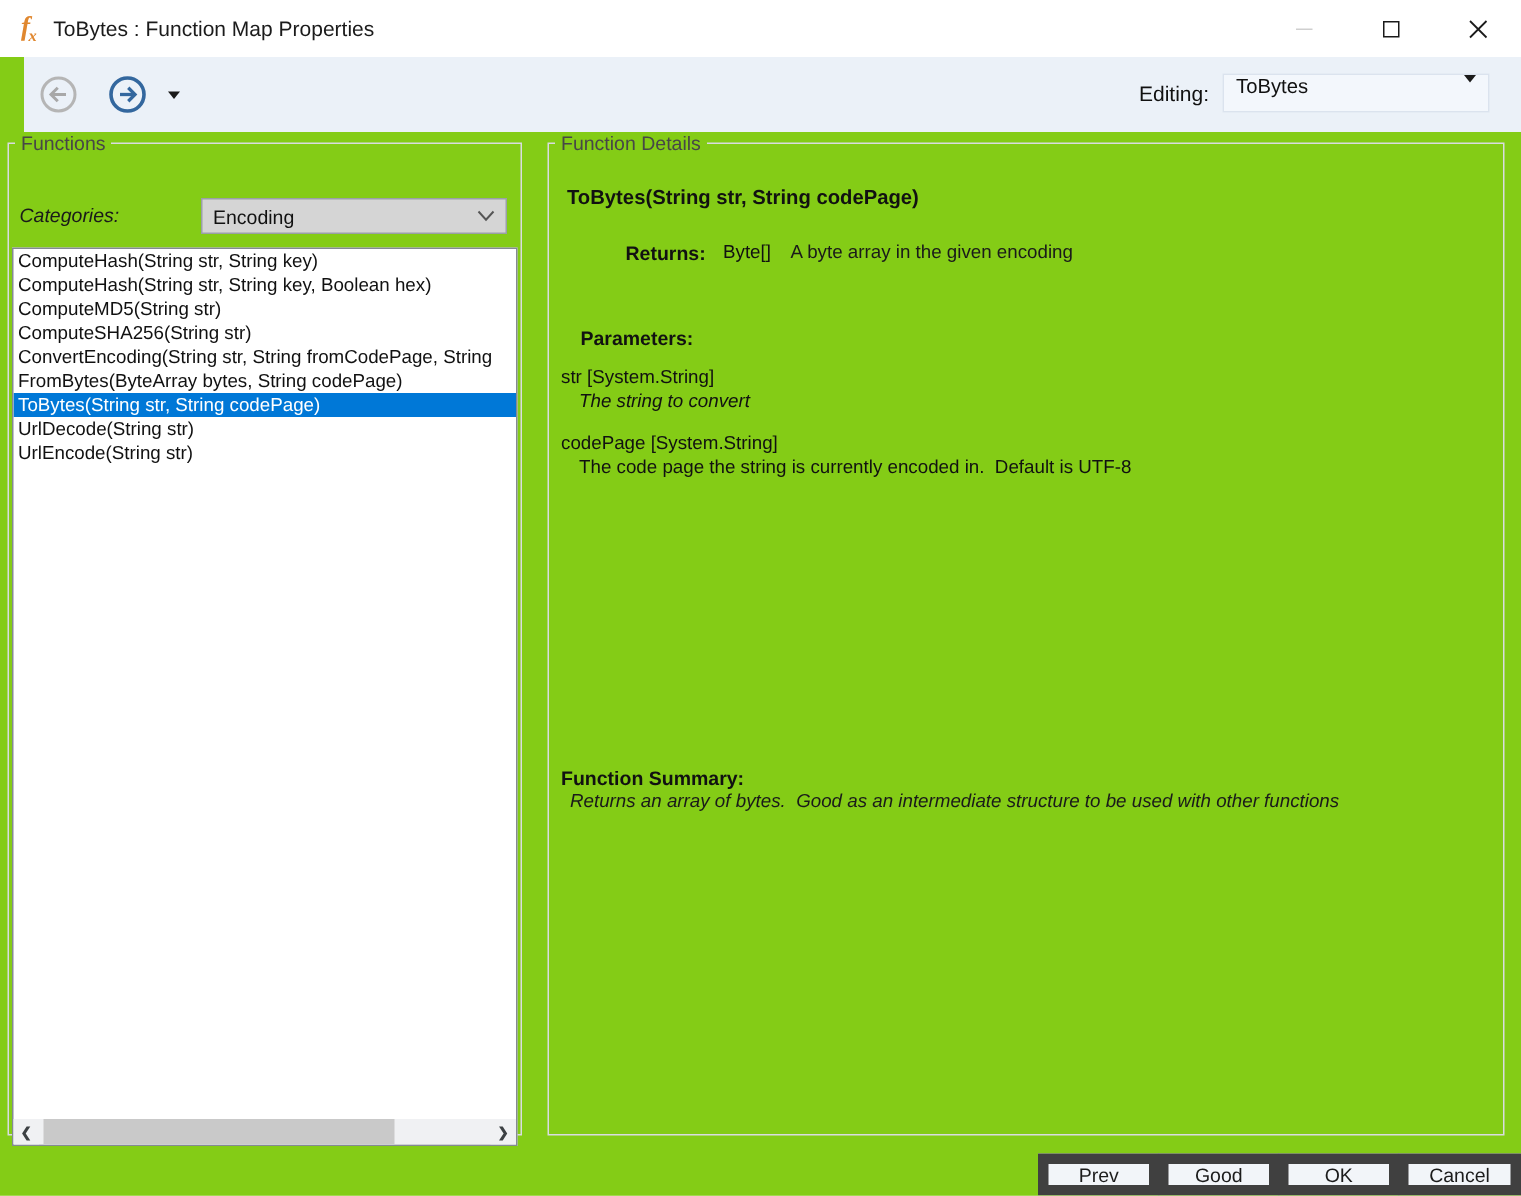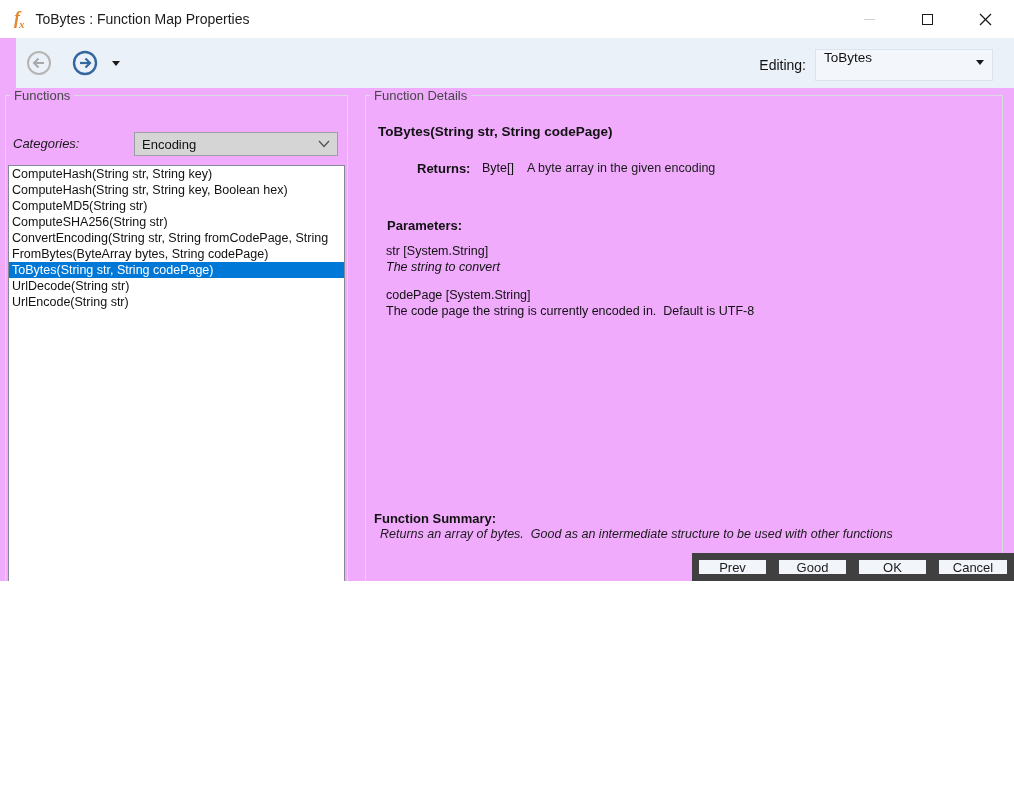--- a/index.html
+++ b/index.html
@@ -1,38 +1,38 @@
 <!DOCTYPE html>
 <html><head>
 <meta charset="utf-8">
 <style>
   * { box-sizing: border-box; }
   body { margin:0; font-family:"Liberation Sans", sans-serif; background:#fff; }
-  .window { position:relative; width:1014px; height:581px; background:#f0abfc; overflow:hidden; }
+  .window { position:relative; width:1014px; height:797px; background:#84cc16; overflow:hidden; }
 
   
   .titlebar { position:absolute; left:0; top:0; right:0; height:38px; background:#ffffff; display:flex; align-items:center; }
   .fx-icon { margin-left:14px; color:#e0872f; font-family:"Liberation Serif", serif; font-style:italic; font-weight:bold; font-size:18px; line-height:1; }
   .fx-icon .sub { font-size:11px; vertical-align:-4px; margin-left:-1px; }
   .title-text { margin-left:11px; font-size:14px; color:#1b1b1b; }
   .win-controls { position:absolute; right:0; top:0; height:38px; display:flex; }
   .win-btn { width:58px; height:38px; display:flex; align-items:center; justify-content:center; background:transparent; border:none; padding:0; }
   .min-bar { width:11px; height:1px; background:#cfcfcf; }
   .max-box { width:11px; height:11px; border:1px solid #1a1a1a; background:transparent; }
 
   
   .toolbar { position:absolute; left:16px; top:38px; right:0; height:50px; background:#ebf1f8; }
   .nav-group { position:absolute; left:10px; top:12px; display:flex; align-items:center; }
   .nav-btn { width:26px; height:26px; border:none; background:transparent; padding:0; display:flex; align-items:center; justify-content:center; }
   .nav-btn + .nav-btn { margin-left:20px; }
   .caret-btn { border:none; background:transparent; margin-left:10px; padding:4px; display:flex; align-items:center; }
   .caret { width:0; height:0; border-left:4px solid transparent; border-right:4px solid transparent; border-top:5px solid #1a1a1a; }
   .editing { position:absolute; right:21px; top:11px; display:flex; align-items:center; }
   .editing-label { font-size:14px; color:#111; margin-right:9px; }
-  .editing-combo { width:178px; height:26px; background:#f3f7fc; border:1px solid #dbe3ee; display:flex; align-items:flex-end; padding:15px 8px; font-size:13.5px; color:#111; }
+  .editing-combo { width:178px; height:26px; background:#f3f7fc; border:1px solid #dbe3ee; display:flex; align-items:flex-start; padding:0 8px; font-size:13.5px; color:#111; }
   .editing-combo .arrow { margin-left:auto; width:0; height:0; border-left:4px solid transparent; border-right:4px solid transparent; border-top:5px solid #1a1a1a; }
 
   
   fieldset { position:absolute; margin:0; padding:0; border:1px solid #d9dce0; }
   legend { font-size:13px; color:#474747; padding:0 4px; margin-left:4px; }
   .functions-group { left:5px; top:88px; width:343px; height:669px; }
   .details-group  { left:365px; top:88px; width:638px; height:669px; }
 
   
   .cat-label { position:absolute; left:7px; top:33px; font-size:13px; color:#1a1a1a;font-style:italic; }
@@ -51,21 +51,21 @@
   .scroll-arrow.right { right:0; }
   .scroll-thumb { position:absolute; left:20px; top:0; width:234px; height:17px; background:#c9c9c9; }
 
   
   .sig { position:absolute; left:12px; top:21px; font-size:13.5px; font-weight:bold; color:#111; }
   .lbl-b { font-weight:bold; font-size:13px; color:#111; }
   .returns-label { position:absolute; left:21px; top:58px;padding-left:30px; }
   .returns-type { position:absolute; left:116px; top:58px; font-size:12.5px; color:#111; }
   .returns-desc { position:absolute; left:161px; top:58px; font-size:12.5px; color:#1a1a1a; }
   .params-label { position:absolute; left:21px; top:115px; }
-  .param-name { position:absolute; left:20px; font-size:12.5px; color:#111;text-align:right; }
+  .param-name { position:absolute; left:8px; font-size:12.5px; color:#111;text-align:right; }
   .param-desc { position:absolute; left:20px; font-size:12.5px; color:#111; white-space:pre-wrap; }
   .p1n { top:141px; } .p1d { top:157px;font-style:italic; } .p2n { top:185px; } .p2d { top:201px; }
   .summary-label { position:absolute; left:8px; top:408px; }
   .summary-text { position:absolute; left:14px; top:424px; font-size:12.5px; font-style:italic; color:#1a1a1a; white-space:pre-wrap; }
 
   
   .footer { position:absolute; right:0; bottom:0; display:flex; }
   .footer-btn { width:81px; height:28px; background:#f2f5f9; border:7px solid #404040; margin-left:-1px; font-family:"Liberation Sans",sans-serif; font-size:13px; color:#1c1c1c; padding:0;margin-top:28px; }
   .footer-btn:last-child { width:82px; }
 </style>

